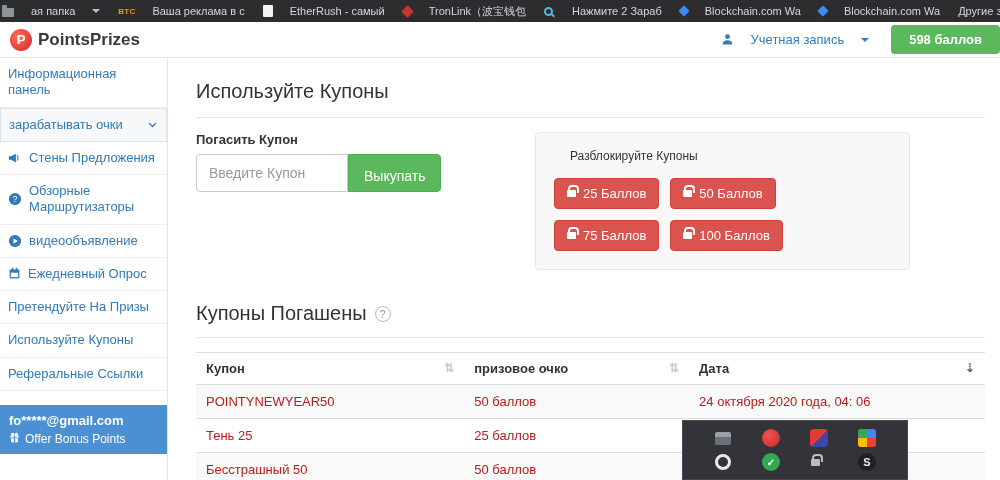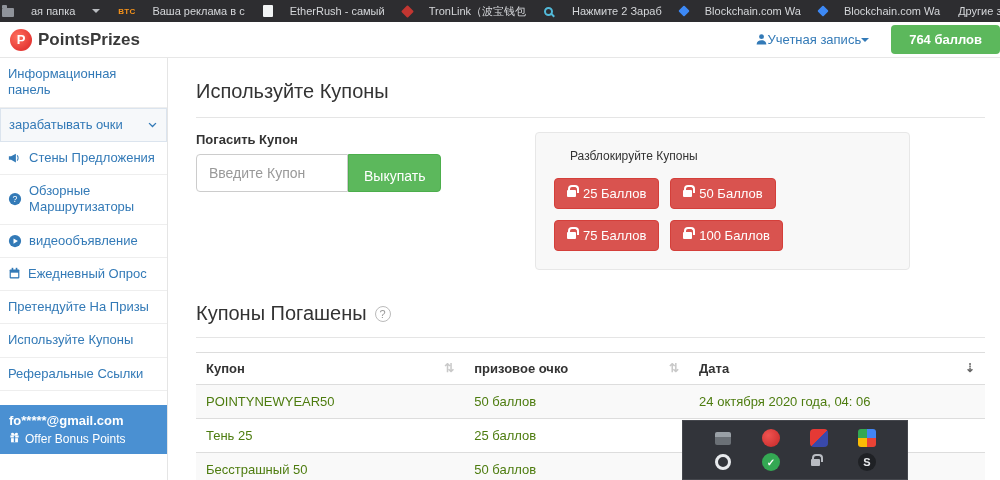--- a/index.html
+++ b/index.html
@@ -31,21 +31,21 @@
   
   .site-header{
     height:36px; background:#fff; border-bottom:1px solid #e7e7e7;
     display:flex; align-items:center; padding:0 0 0 10px;
   }
   .logo{ width:22px;height:22px;border-radius:50%;
     background:radial-gradient(circle at 35% 35%, #ff6f5e, #e53935 70%);
     color:#fff; font-weight:bold; font-size:13px; display:flex;align-items:center;justify-content:center; }
   .brand{ font-size:17px; font-weight:bold; color:#3a3a3a; margin-left:6px; }
   .header-right{ margin-left:auto; display:flex; align-items:center; }
-  .account-link{ display:flex; align-items:center; gap:0; color:#337ab7; font-size:13px; cursor:pointer; }
+  .account-link{ display:flex; align-items:center; gap:17px; color:#337ab7; font-size:13px; cursor:pointer; }
   .account-link .caret-down{ border-top-color:#337ab7; }
   .points-badge{ background:#5cb85c; color:#fff; font-size:13px; font-weight:bold;
     padding:7px 18px; border-radius:4px; margin-left:22px; margin-right:0; min-width:105px; text-align:center; }
 
   
   .body-row{ display:flex; height:422px; }
 
   
   .sidebar{ width:168px; flex:none; border-right:1px solid #e5e5e5; font-size:13px; overflow:hidden; }
   .side-item{ display:flex; align-items:center; gap:7px; padding:8px 8px; border-bottom:1px solid #eee;
@@ -83,21 +83,21 @@
   .help-icon{ width:16px; height:16px; border:1px solid #bbb; border-radius:50%; color:#999;
     font-size:11px; display:inline-flex; align-items:center; justify-content:center; cursor:pointer; }
 
   table.history{ width:100%; border-collapse:collapse; font-size:13px; border-top:1px solid #ddd; }
   table.history th{ text-align:left; font-weight:bold; padding:8px 10px; border-bottom:1px solid #ddd;
     position:relative; cursor:pointer; }
   table.history th:nth-child(1){ width:34%; }
   table.history th:nth-child(2){ width:28.5%; }
   .sort-icon{ position:absolute; right:10px; top:8px; color:#c9c9c9; font-size:12px; }
   .sort-icon.active{ color:#666; }
-  table.history td{ padding:9px 10px; border-top:1px solid #ddd; color:#4d7c0f; }
+  table.history td{ padding:9px 10px; border-top:1px solid #ddd; color:#b91c1c; }
   table.history tbody tr:nth-child(odd){ background:#f9f9f9; }
 
   
   .tray-popup{ position:absolute; right:92px; bottom:0; width:226px; height:60px;
     background:#32343a; border:1px solid #45474d; display:grid;
     grid-template-columns:repeat(4,1fr); align-items:center; justify-items:center;
     padding:6px 16px; row-gap:2px; }
   .tray-icon{ width:18px; height:18px; display:flex; align-items:center; justify-content:center;
     font-size:11px; cursor:pointer; }
   .ti-printer{ background:linear-gradient(180deg,#9aa0a6 40%,#6b7076 40%); border-radius:2px; width:16px; height:13px; }
@@ -157,21 +157,21 @@
     <span class="brand">PointsPrizes</span>
     <div class="header-right">
       <span class="account-link">
         <svg width="13" height="13" viewBox="0 0 16 16">
             <circle cx="8" cy="4.5" r="3" fill="#337ab7"></circle>
             <path d="M2 14c0-3.2 2.7-5 6-5s6 1.8 6 5z" fill="#337ab7"></path>
           </svg>
         <span>Учетная запись</span>
         <span class="caret-down"></span>
       </span>
-      <span class="points-badge">764 баллов</span>
+      <span class="points-badge">598 баллов</span>
     </div>
   </div>
 
   <div class="body-row">
 
     <aside class="sidebar">
       <div class="side-item">
         <span>Информационная панель</span>
       </div>
       <div class="side-item expandable">

